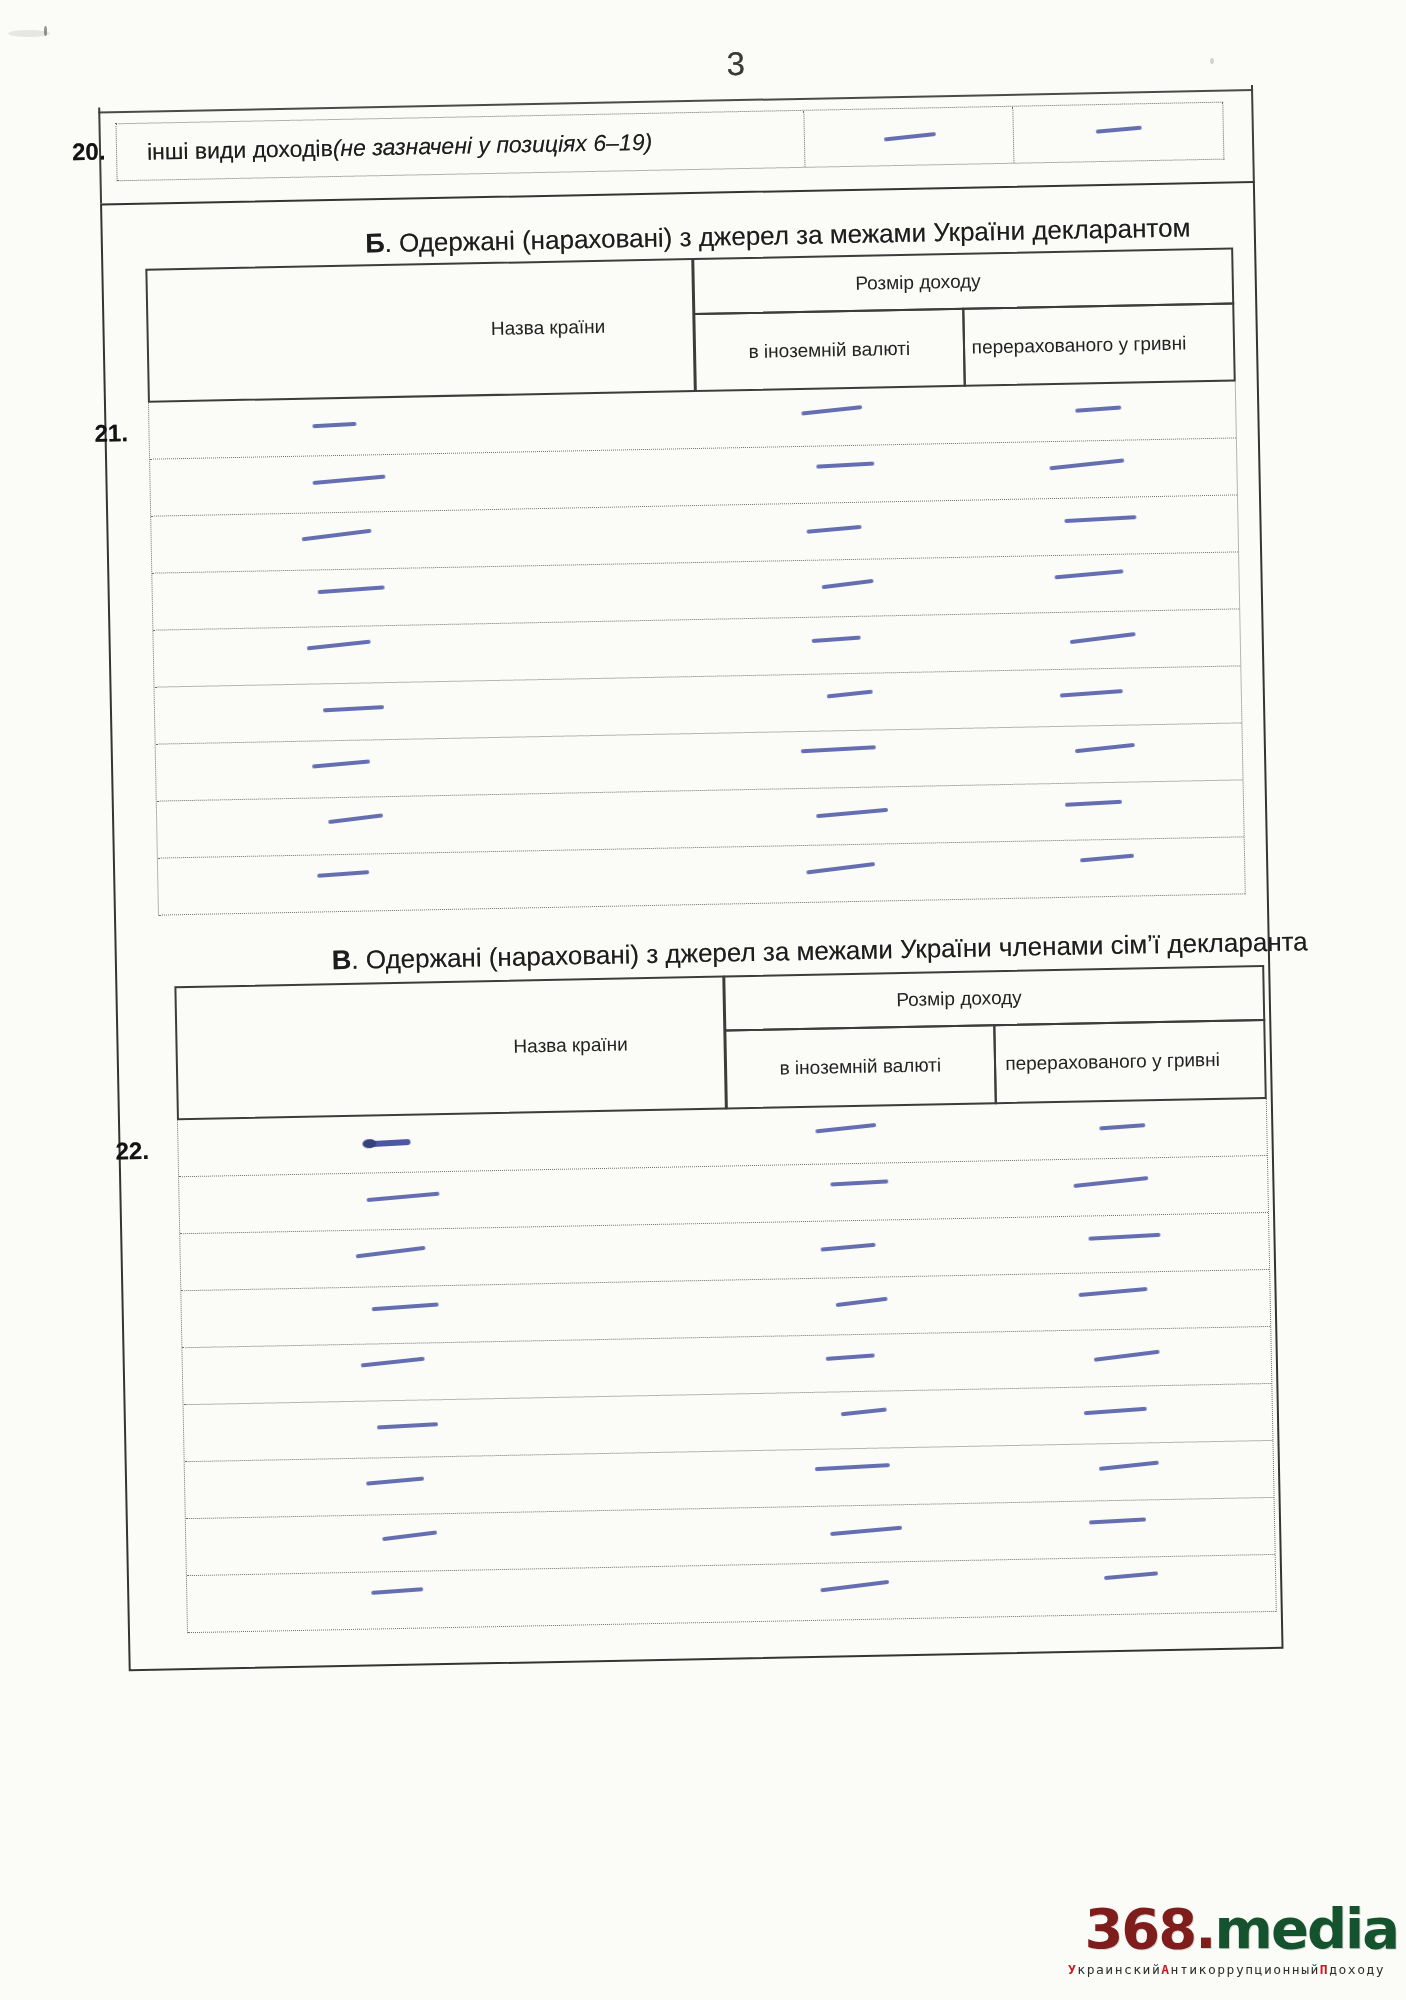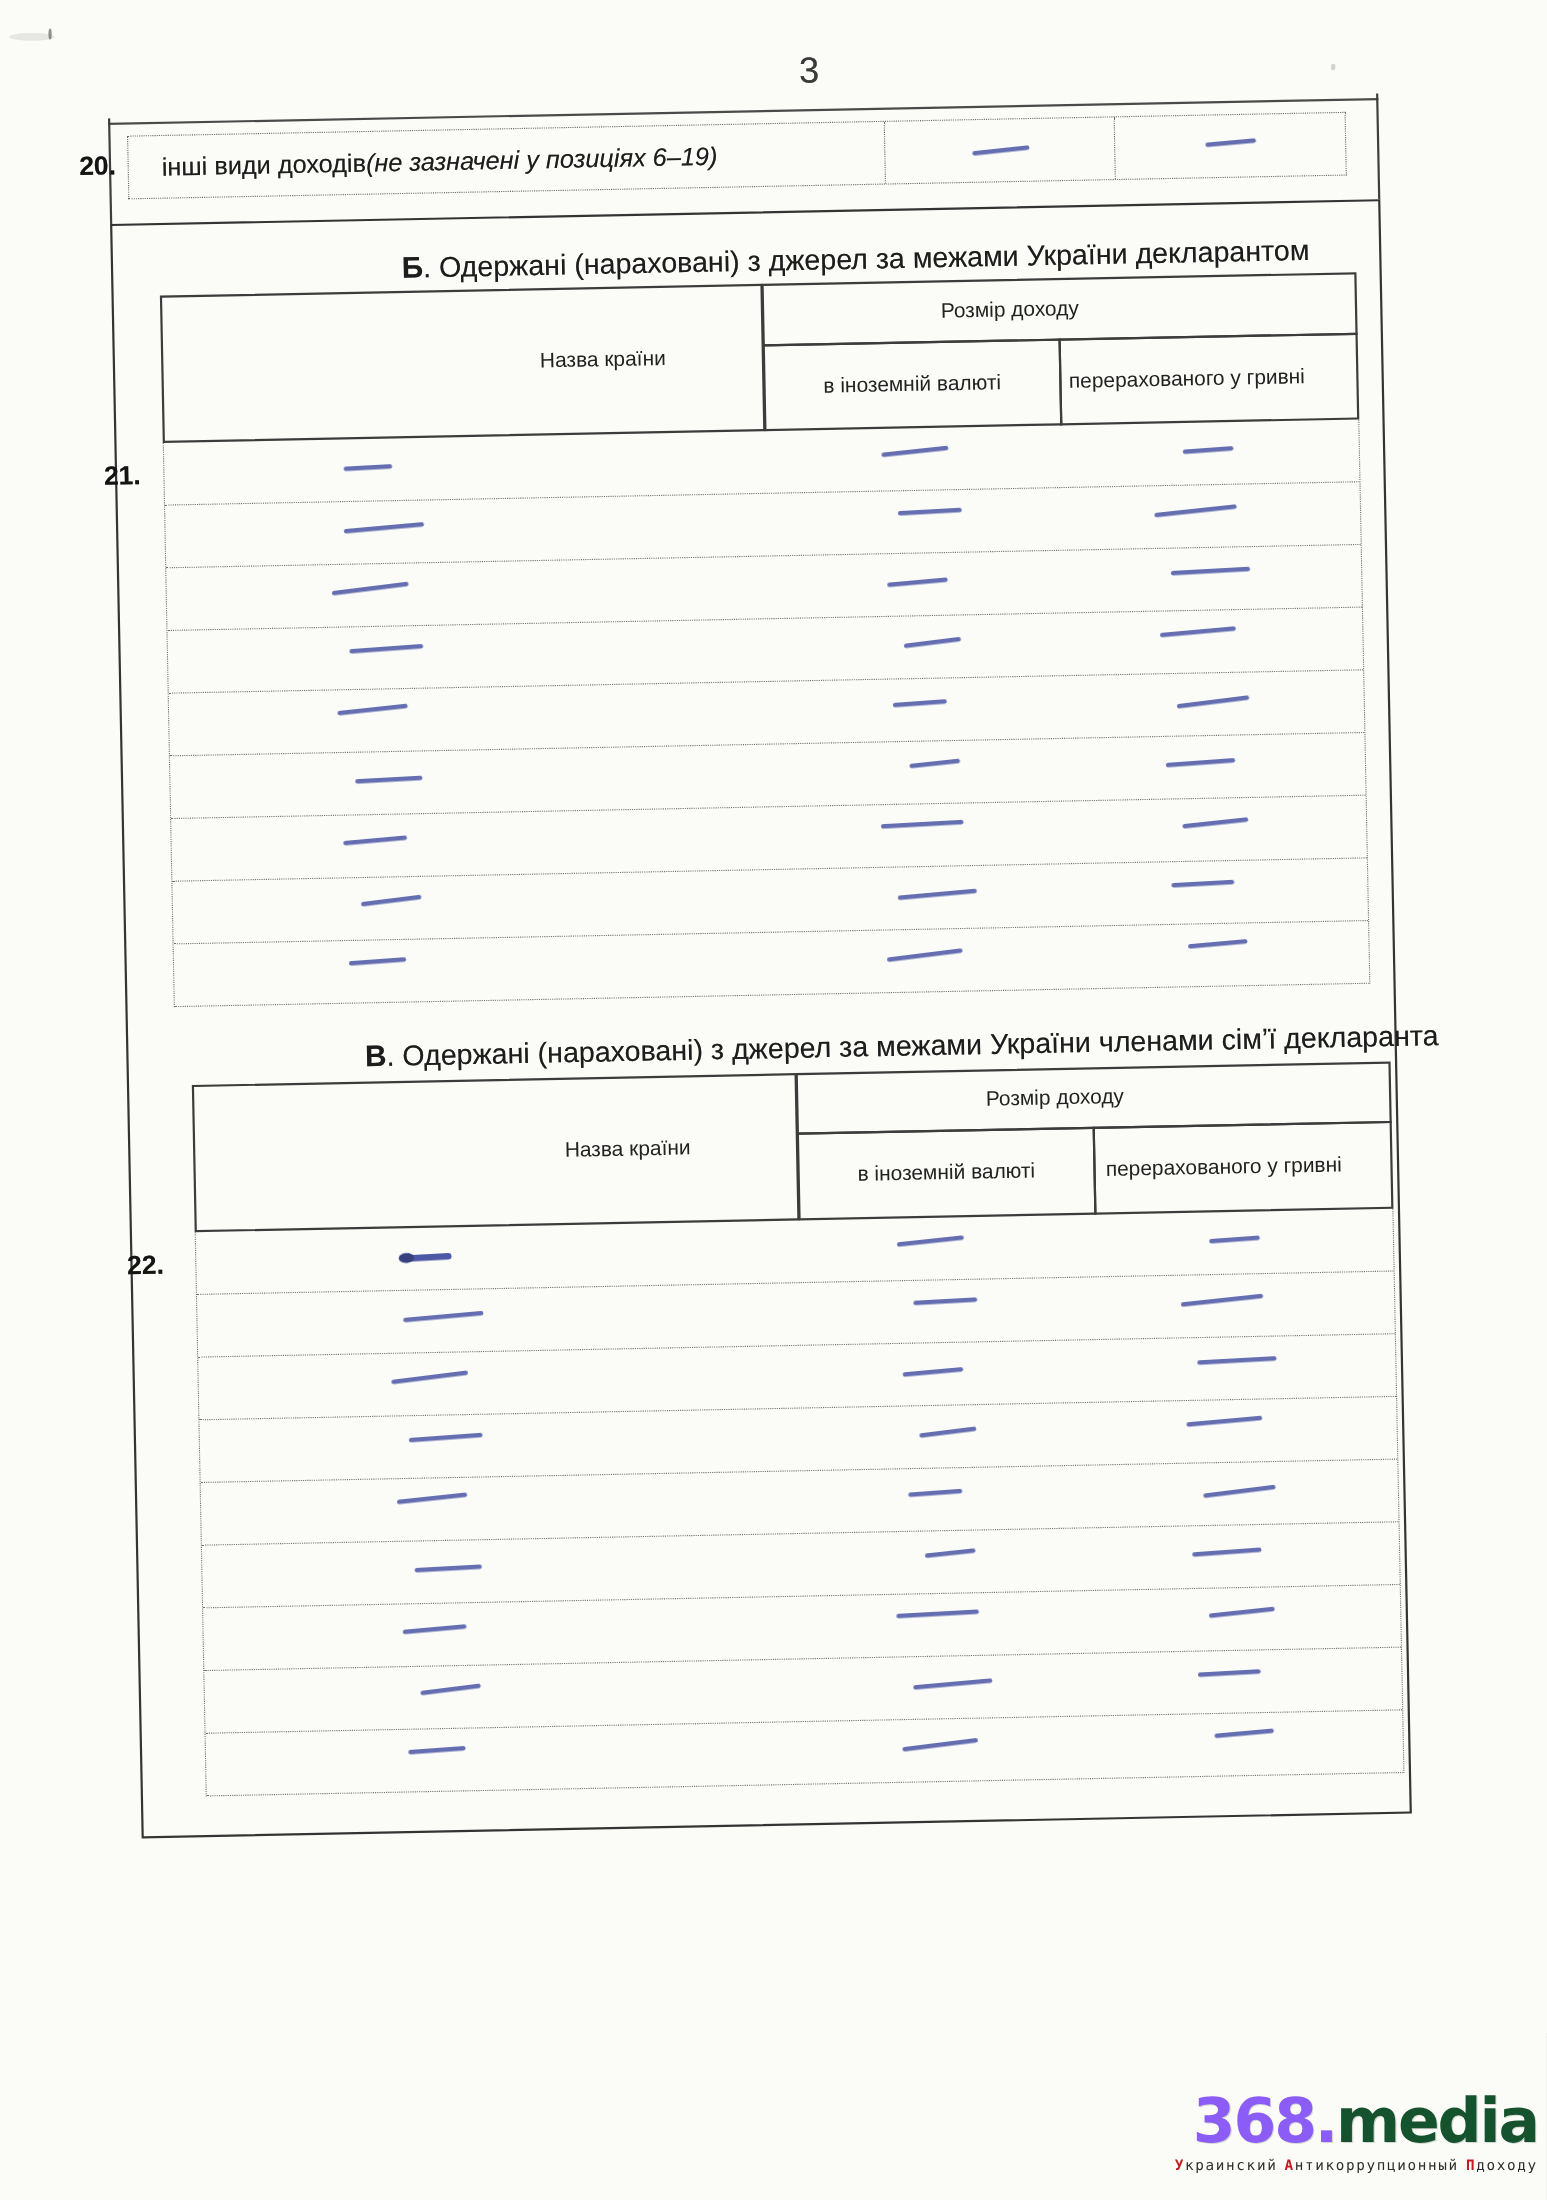--- a/index.html
+++ b/index.html
@@ -47,23 +47,23 @@
     border-radius:50%;background:#2d3878;}
 
   
   .speck{position:absolute;background:rgba(90,90,90,.25);border-radius:50%;}
 
   
   .wm{position:absolute;right:8px;top:1898px;width:330px;text-align:right;}
   .wm-brand{font-family:"DejaVu Sans",sans-serif;font-weight:bold;font-size:56px;line-height:1.1;
     letter-spacing:-2px;white-space:nowrap;
     text-shadow:1px 1px 0 rgba(0,0,0,.15);}
-  .wm-brand .red{color:#8b5cf6;}
+  .wm-brand .red{color:#7f1d1d;}
   .wm-brand .blk{color:#14532d;}
-  .wm-sub{margin-top:2px;display:flex;justify-content:space-between;
+  .wm-sub{margin-top:2px;display:flex;justify-content:flex-start;
     font-family:"DejaVu Sans Mono",monospace;font-size:13px;letter-spacing:1.5px;color:#2e2e2e;}
   .wm-sub b{color:#c41a20;font-weight:bold;}
 </style>
 </head>
 <body>
 
 <div class="page">
 
   <div class="speck abs" style="left:8px;top:30px;width:42px;height:7px;opacity:.5;"></div>
   <div class="speck abs" style="left:44px;top:26px;width:3px;height:10px;background:rgba(60,60,60,.55);"></div>

